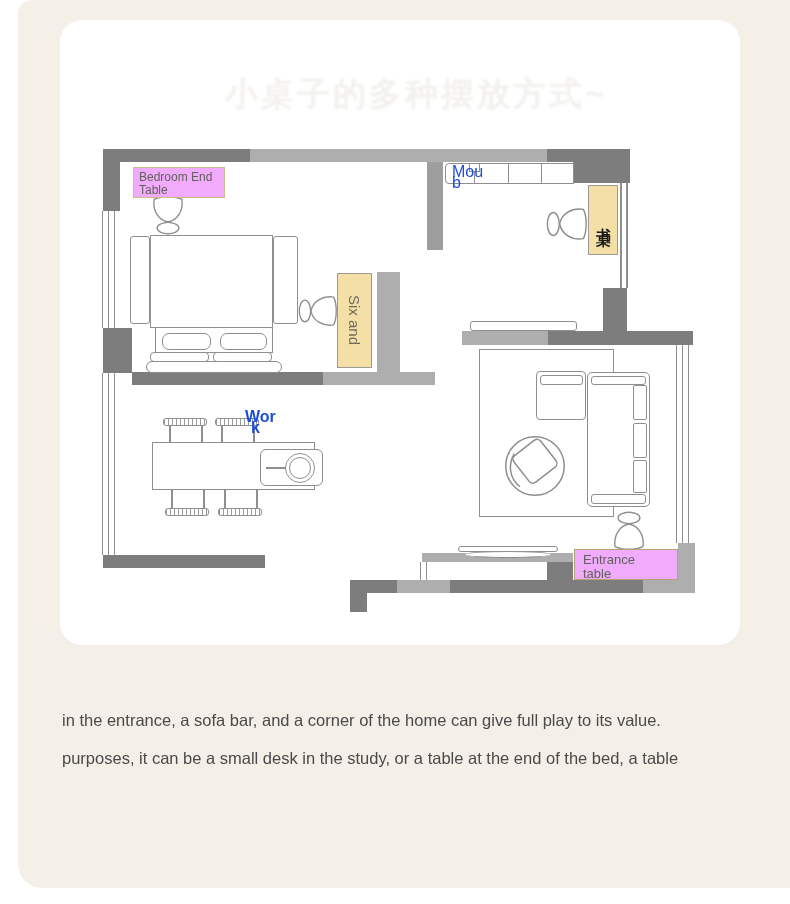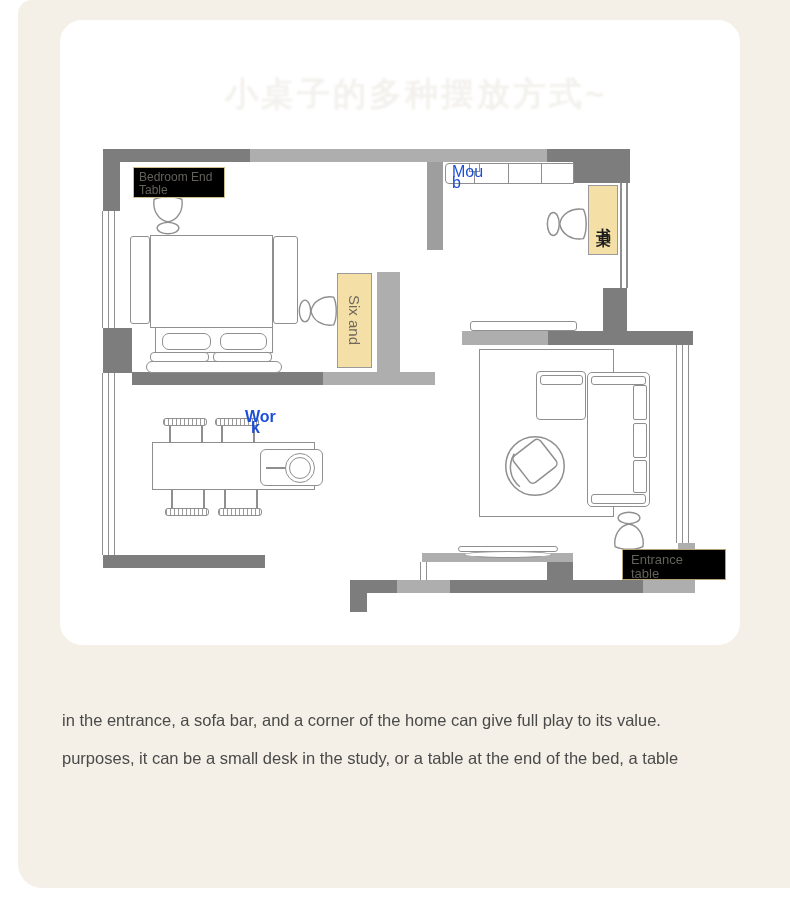--- a/index.html
+++ b/index.html
@@ -17,21 +17,21 @@
              color:#f3f1ed;letter-spacing:3px;filter:blur(1.2px);white-space:nowrap;}
   
   .wd{background:#7d7d7d;}
   .wl{background:#aeaeae;}
   .wm{background:#9e9e9e;}
   .win{background:repeating-linear-gradient(90deg,#8f8f8f 0 1.5px,#ffffff 1.5px 6px);}
   
   .furn{background:#ffffff;border:1.5px solid #8f8f8f;}
   .thin{background:#8f8f8f;}
   
-  .lbl{background:#000000;border:1px solid #b3a375;color:#63615a;font-size:12px;
+  .lbl{background:#f0abfc;border:1px solid #b3a375;color:#63615a;font-size:12px;
        line-height:13px;padding:3px 5px;z-index:6;}
   .lbl-v{background:#f4dfa7;border:1px solid #9a9a9a;writing-mode:vertical-rl;
          text-align:center;z-index:6;display:flex;align-items:center;justify-content:center;}
   .ghost{color:#1d4ed8;font-size:16px;line-height:11px;z-index:5;}
   
   .cbar{height:8px;border:1px solid #8f8f8f;border-radius:3px;
         background:repeating-linear-gradient(90deg,#9a9a9a 0 1px,#ffffff 1px 4px);}
   .leg{width:1.5px;background:#8f8f8f;}
   
   .desc{left:62px;top:701px;width:680px;color:#4a4a4a;font-size:16.5px;line-height:38px;}
@@ -168,21 +168,21 @@
     <div>Wor</div>
     <div style="padding-left:6px;">k</div>
   </div>
 
   <div class="abs lbl" style="left:133px;top:167px;width:92px;height:31px;border-color:#cdbd8b;">
     <div>Bedroom End</div>
     <div>Table</div>
   </div>
   <div class="abs lbl-v" style="left:337px;top:273px;width:35px;height:95px;font-size:15px;color:#6e695c;">Six and</div>
   <div class="abs lbl-v" style="left:588px;top:185px;width:30px;height:70px;font-size:15px;font-weight:bold;color:#1b1b1b;letter-spacing:4px;">书桌</div>
-  <div class="abs lbl" style="left:574px;top:549px;width:104px;height:31px;font-size:13px;line-height:14px;padding-left:8px;margin-left:48px;">
+  <div class="abs lbl" style="left:574px;top:549px;width:104px;height:31px;font-size:13px;line-height:14px;padding-left:8px;">
     <div>Entrance</div>
     <div>table</div>
   </div>
 
 </div>
 
 <div class="abs desc">
   <div>in the entrance, a sofa bar, and a corner of the home can give full play to its value.</div>
   <div>purposes, it can be a small desk in the study, or a table at the end of the bed, a table</div>
 </div>

